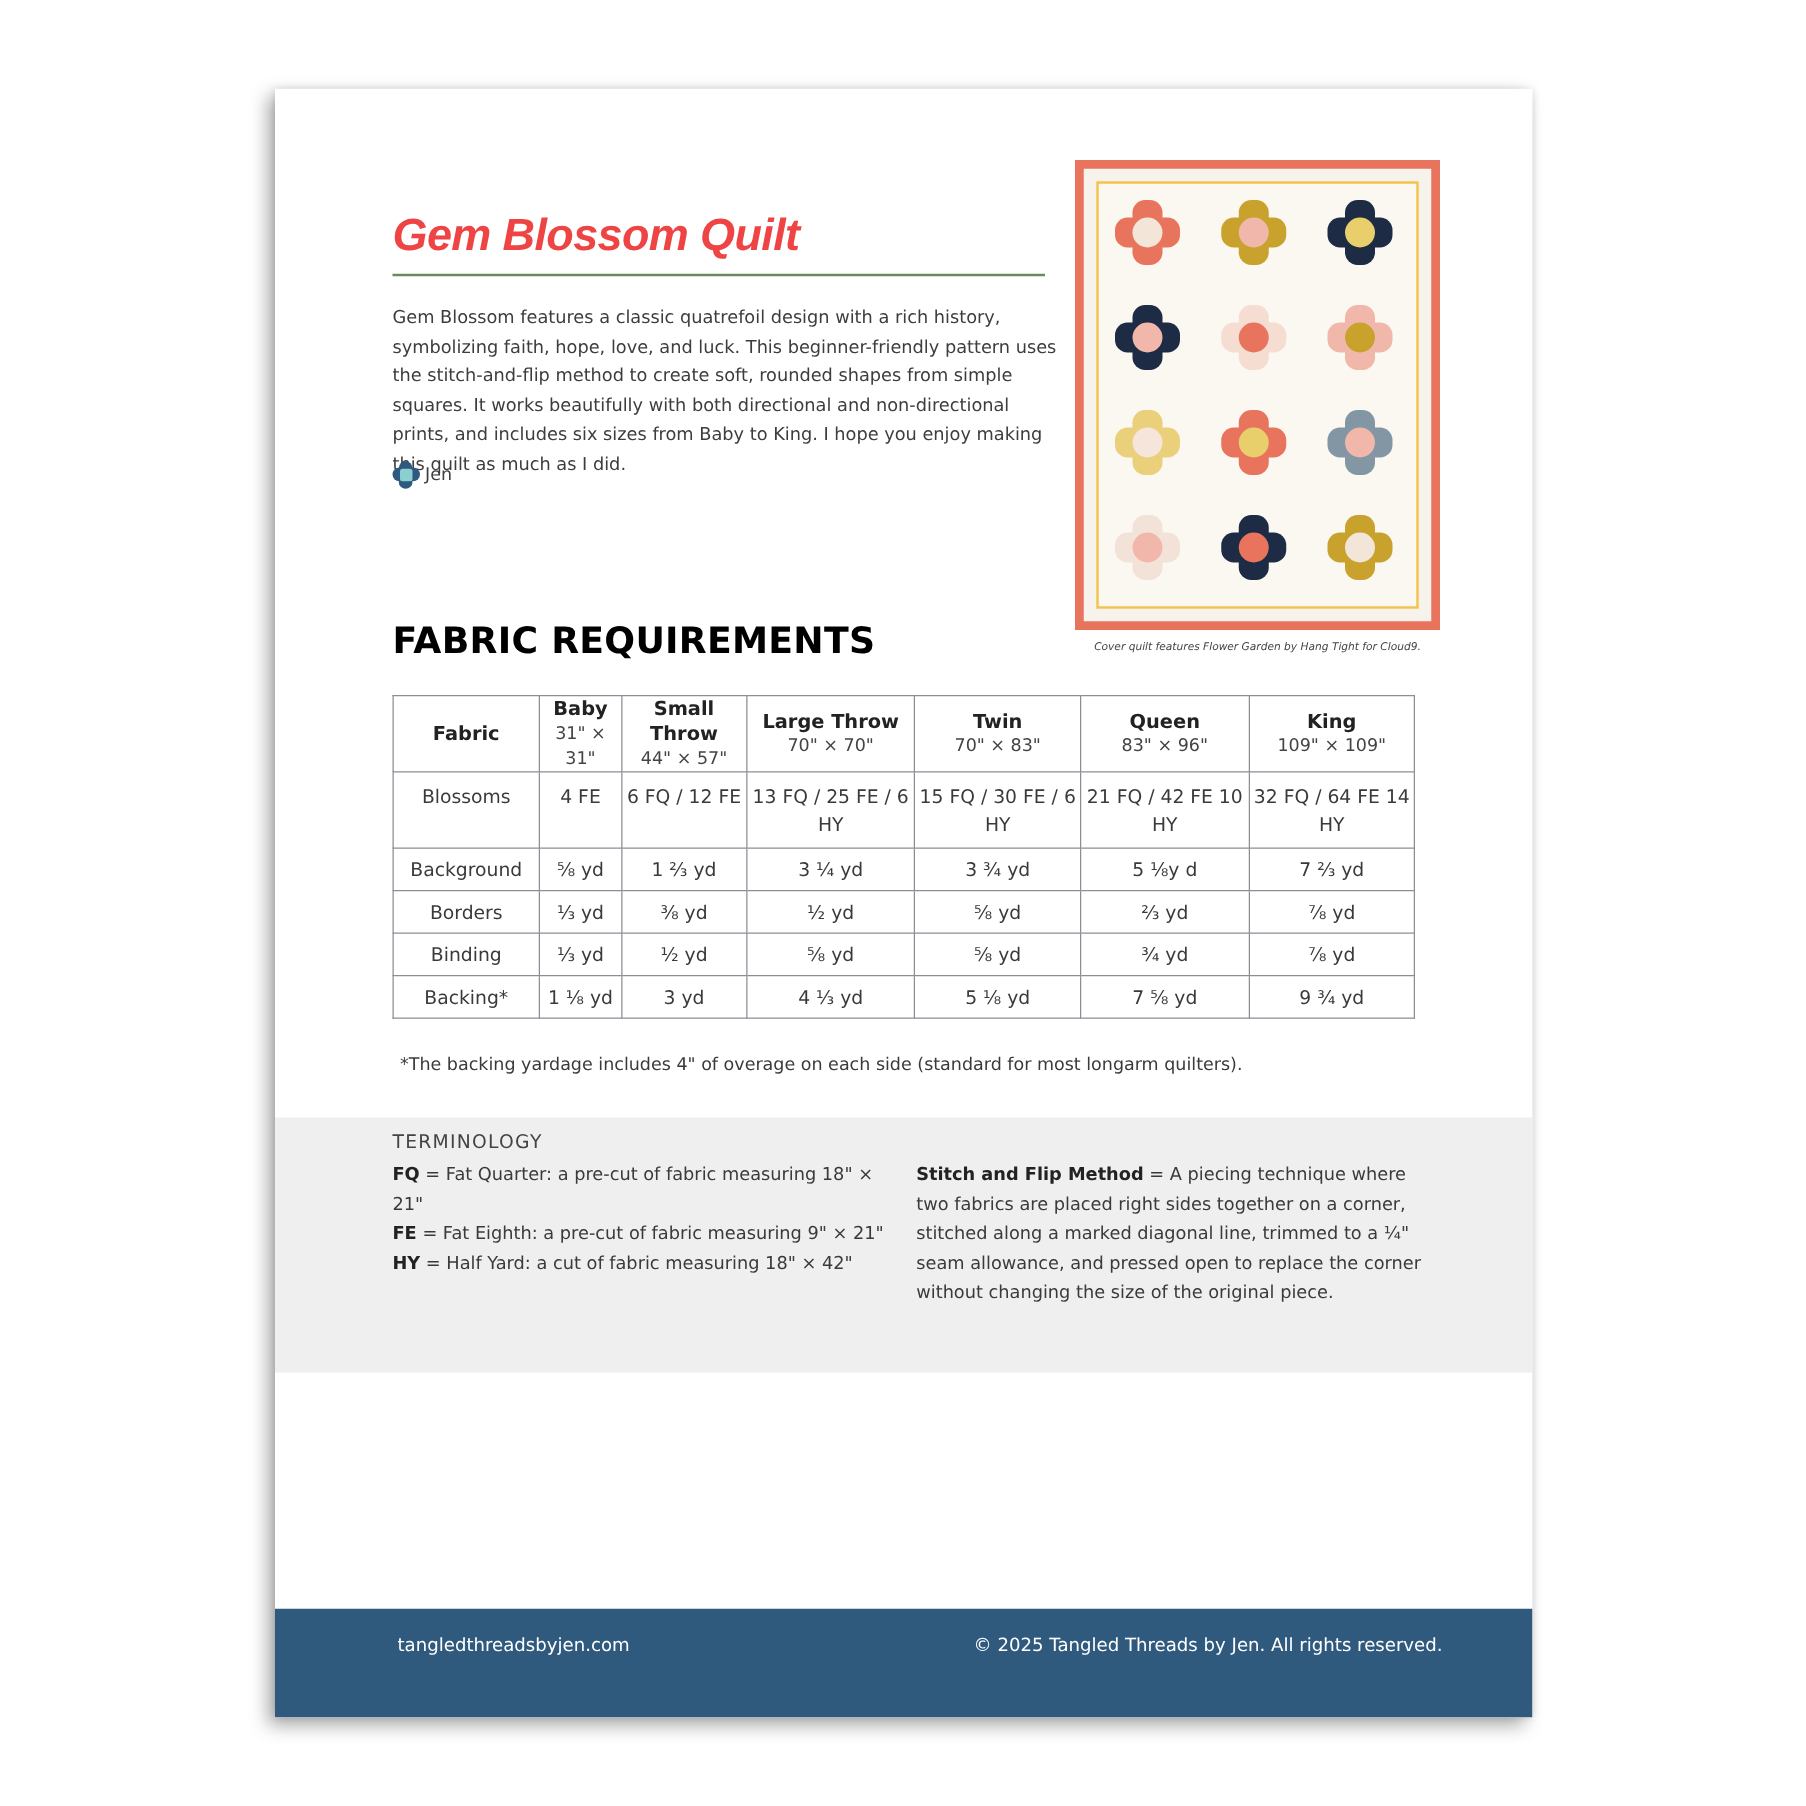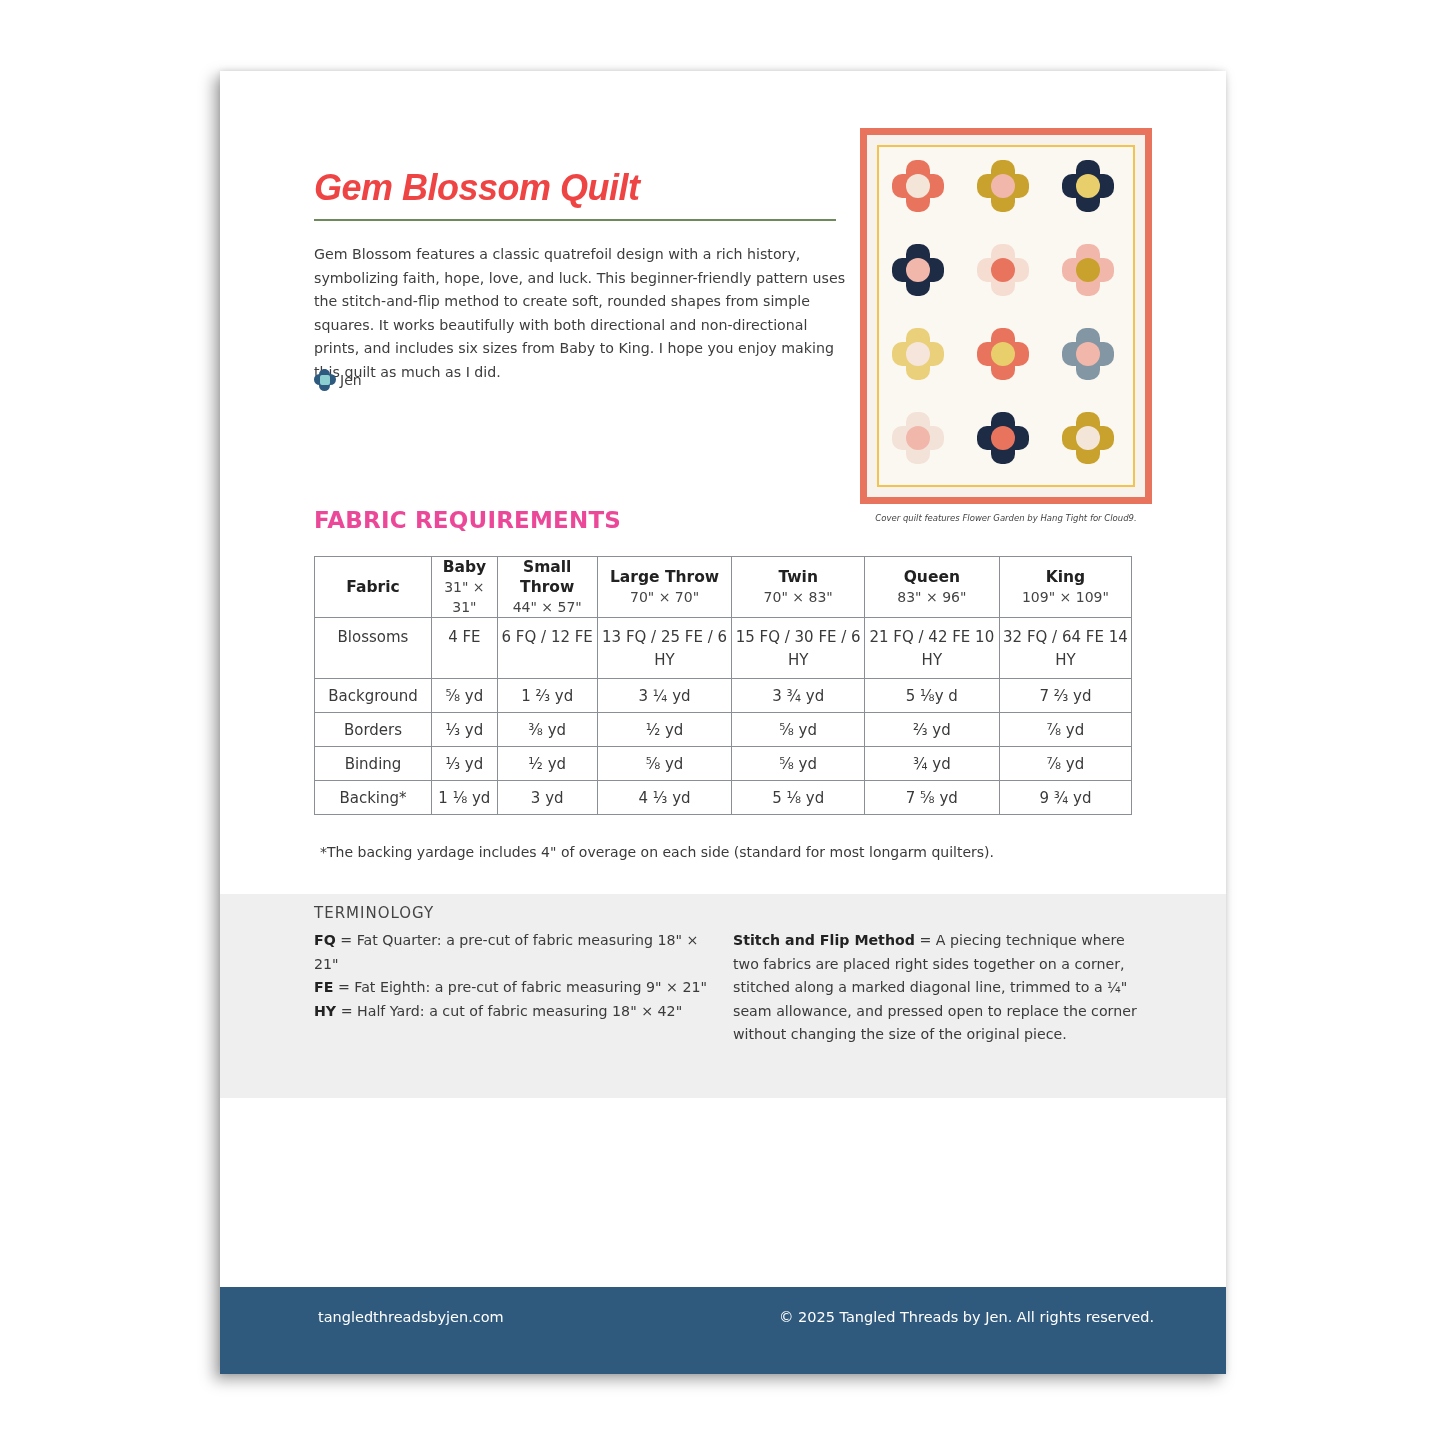--- a/index.html
+++ b/index.html
@@ -12,21 +12,21 @@
   .flower { width:22px; height:22px; position:relative; }
   .flower span { position:absolute; background:#2e5a80; border-radius:50%; width:11px; height:11px; }
   .flower .c { background:#8ccfd0; width:10px; height:10px; left:6px; top:6px; border-radius:2px; }
   .cover { position:absolute; left:640px; top:57px; width:292px; height:376px; background:#f7f3ec; border:7px solid #e9745e; box-sizing:border-box; overflow:hidden; }
   .cover .inner { position:absolute; left:10px; top:10px; right:10px; bottom:10px; background:#fbf8f2; border:2px solid #f2c44f; }
   .block { position:absolute; width:52px; height:52px; }
   .block .v { position:absolute; left:14px; top:0; width:24px; height:52px; border-radius:10px; }
   .block .h { position:absolute; left:0; top:14px; width:52px; height:24px; border-radius:10px; }
   .block .m { position:absolute; left:14px; top:14px; width:24px; height:24px; border-radius:50%; }
   .caption { position:absolute; left:640px; top:442px; width:292px; text-align:center; font-size:8.5px; font-style:italic; color:#444; }
-  .section-h { position:absolute; left:94px; top:436px; font-size:23px; font-weight:bold; color:#ec4899; letter-spacing:0.2px; }
+  .section-h { position:absolute; left:94px; top:424px; font-size:29px; font-weight:bold; color:#000000; letter-spacing:0.2px; }
   table.req { position:absolute; left:94px; top:485px; width:818px; border-collapse:collapse; font-size:15px; color:#3a3a3a; }
   table.req td, table.req th { border:1px solid #8a8f96; text-align:center; padding:0; }
   table.req th { height:50px; font-weight:bold; color:#222; font-size:15.5px; line-height:20px; }
   table.req th .dims { display:block; font-weight:normal; font-size:14px; color:#444; }
   table.req td { height:33px; }
   table.req tr.tall td { height:52px; vertical-align:top; padding-top:8px; line-height:23px; }
   .note { position:absolute; left:100px; top:773px; font-size:14px; color:#3a3a3a; }
   .term { position:absolute; left:0; top:823px; width:1006px; height:204px; background:#efefef; }
   .term-h { position:absolute; left:94px; top:10px; font-size:15px; letter-spacing:1px; color:#444; }
   .term-col { position:absolute; font-size:14.2px; line-height:23.6px; color:#3a3a3a; }

